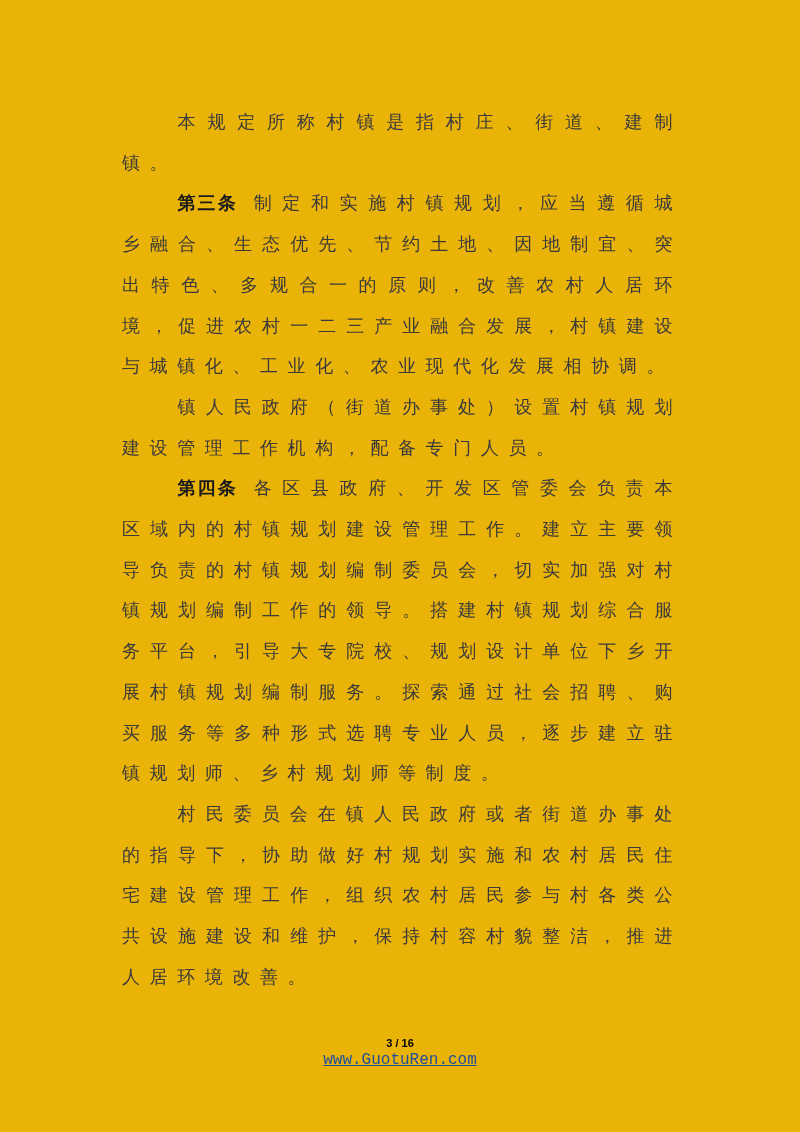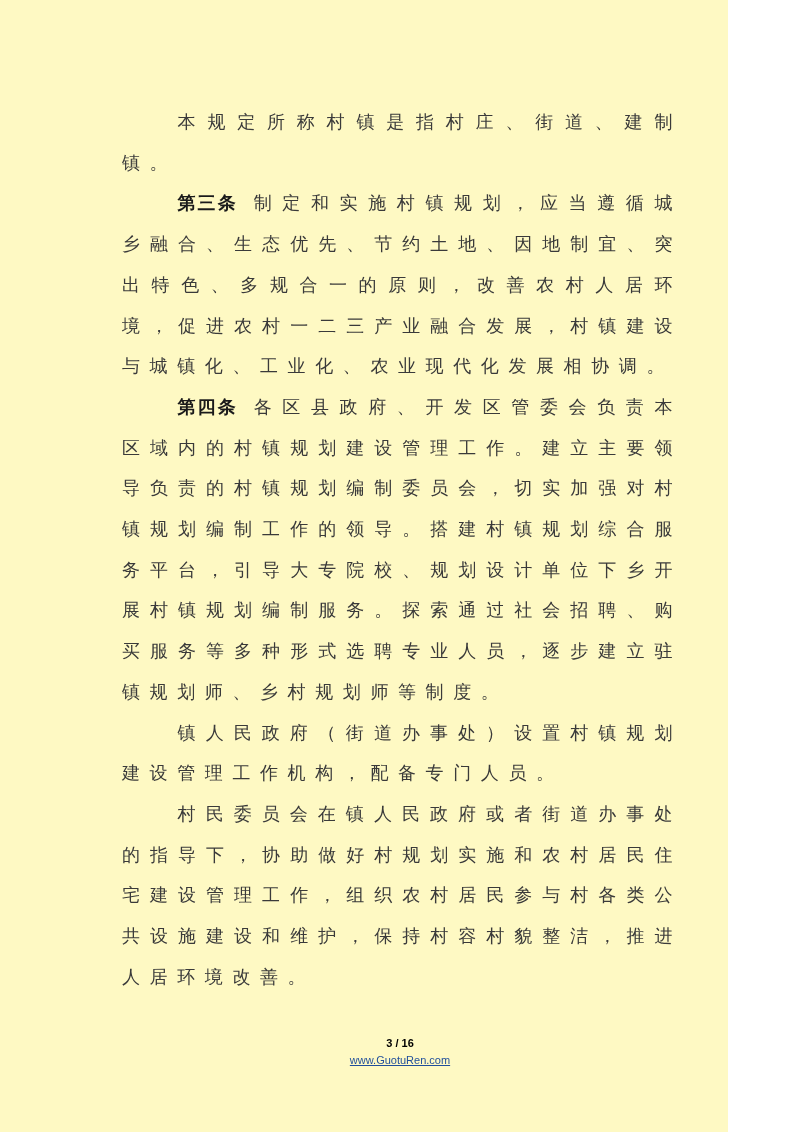--- a/index.html
+++ b/index.html
@@ -9,23 +9,23 @@
     }
     body {
       width: 800px;
       height: 1132px;
       position: relative;
       overflow: hidden;
     }
     .page {
       position: absolute;
       left: 0; top: 0;
-      width: 728px;
+      width: 800px;
       height: 1132px;
-      background: #fef9c3;
+      background: #eab308;
     }
     .body-text {
       position: absolute;
       left: 122px;
       top: 102px;
       width: 560px;
       font-family: "DejaVu Sans", "Liberation Sans", sans-serif;
       font-size: 18px;
       color: #3a3a3a;
       letter-spacing: 9.6px;
@@ -51,36 +51,37 @@
       text-align: center;
       font-family: "Liberation Sans", "DejaVu Sans", sans-serif;
     }
     .page-num {
       font-size: 11px;
       font-weight: bold;
       color: #000000;
       line-height: 14px;
     }
     .site-link {
-      font-size: 11px;
+      font-size: 16px;
       color: #1f4e9b;
       text-decoration: underline;
       line-height: 14px;
       display: inline-block;
+      font-family: Liberation Mono, monospace;
     }
   </style>
 </head>
 <body>
 
 <div class="page">
   <div class="body-text">
     <p class="para"><span>本规定所称村镇是指村庄、街道、建制镇。</span></p>
     <p class="para"><span class="article-no">第三条</span><span>制定和实施村镇规划，应当遵循城乡融合、生态优先、节约土地、因地制宜、突出特色、多规合一的原则，改善农村人居环境，促进农村一二三产业融合发展，村镇建设与城镇化、工业化、农业现代化发展相协调。</span></p>
+    <p class="para"><span>镇人民政府（街道办事处）设置村镇规划建设管理工作机构，配备专门人员。</span></p>
     <p class="para"><span class="article-no">第四条</span><span>各区县政府、开发区管委会负责本区域内的村镇规划建设管理工作。建立主要领导负责的村镇规划编制委员会，切实加强对村镇规划编制工作的领导。搭建村镇规划综合服务平台，引导大专院校、规划设计单位下乡开展村镇规划编制服务。探索通过社会招聘、购买服务等多种形式选聘专业人员，逐步建立驻镇规划师、乡村规划师等制度。</span></p>
-    <p class="para"><span>镇人民政府（街道办事处）设置村镇规划建设管理工作机构，配备专门人员。</span></p>
     <p class="para"><span>村民委员会在镇人民政府或者街道办事处的指导下，协助做好村规划实施和农村居民住宅建设管理工作，组织农村居民参与村各类公共设施建设和维护，保持村容村貌整洁，推进人居环境改善。</span></p>
   </div>
 
   <div class="footer">
     <div class="page-num">3 / 16</div>
     <a class="site-link">www.GuotuRen.com</a>
   </div>
 </div>
 
 </body></html>

